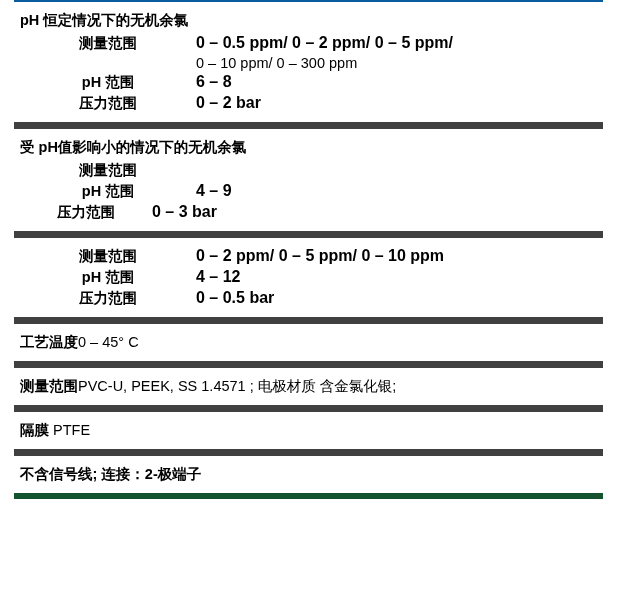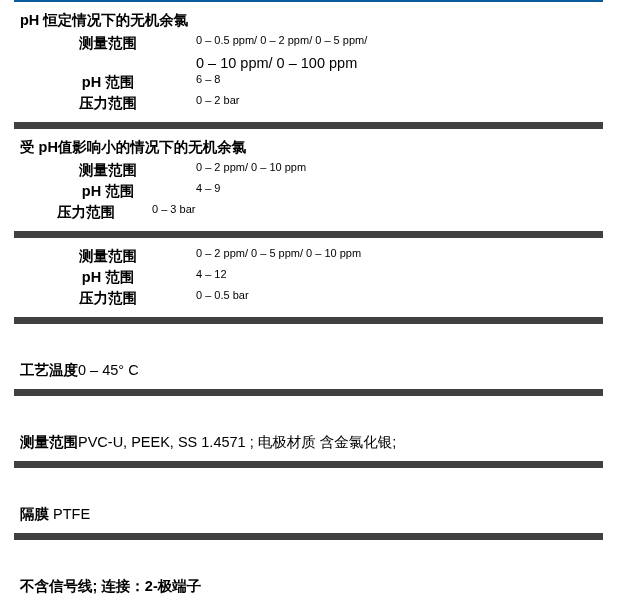--- a/index.html
+++ b/index.html
@@ -54,29 +54,28 @@
     width: 176px;
     flex: 0 0 176px;
     white-space: nowrap;
     text-align: center;
   }
   .row .lbl.narrow {
     width: 132px;
     flex: 0 0 132px;
   }
   .row .val {
-    font-size: 11px;
-    font-weight: normal;
+    font-size: 16px;
+    font-weight: bold;
     white-space: nowrap;
   }
   .plain {
     font-size: 14.5px;
     font-weight: bold;
     padding: 1px 0 1px 6px;
-    margin-top: 28px;
   }
   .plain .nb {
     font-weight: normal;
   }
   .contline {
     display: flex;
     padding: 1px 0 1px 6px;
   }
   .contline .spacer {
     width: 176px;
@@ -94,37 +93,36 @@
   <div class="title-rule"></div>
 
   <div class="section">
     <div class="sec-head">pH 恒定情况下的无机余氯</div>
     <div class="row">
       <div class="lbl">测量范围</div>
       <div class="val">0 – 0.5 ppm/ 0 – 2 ppm/ 0 – 5 ppm/</div>
     </div>
     <div class="contline">
       <div class="spacer"></div>
-      <div class="val">0 – 10 ppm/ 0 – 100 ppm</div>
+      <div class="val">0 – 10 ppm/ 0 – 300 ppm</div>
     </div>
     <div class="row">
       <div class="lbl">pH 范围</div>
       <div class="val">6 – 8</div>
     </div>
     <div class="row">
       <div class="lbl">压力范围</div>
       <div class="val">0 – 2 bar</div>
     </div>
   </div>
 
   <div class="section">
     <div class="sec-head"> 受 pH值影响小的情况下的无机余氯</div>
     <div class="row">
       <div class="lbl">测量范围</div>
-      <div class="val">0 – 2 ppm/  0 – 10 ppm</div>
     </div>
     <div class="row">
       <div class="lbl">pH 范围</div>
       <div class="val">4 – 9</div>
     </div>
     <div class="row">
       <div class="lbl narrow">压力范围</div>
       <div class="val">0 – 3 bar</div>
     </div>
   </div>

